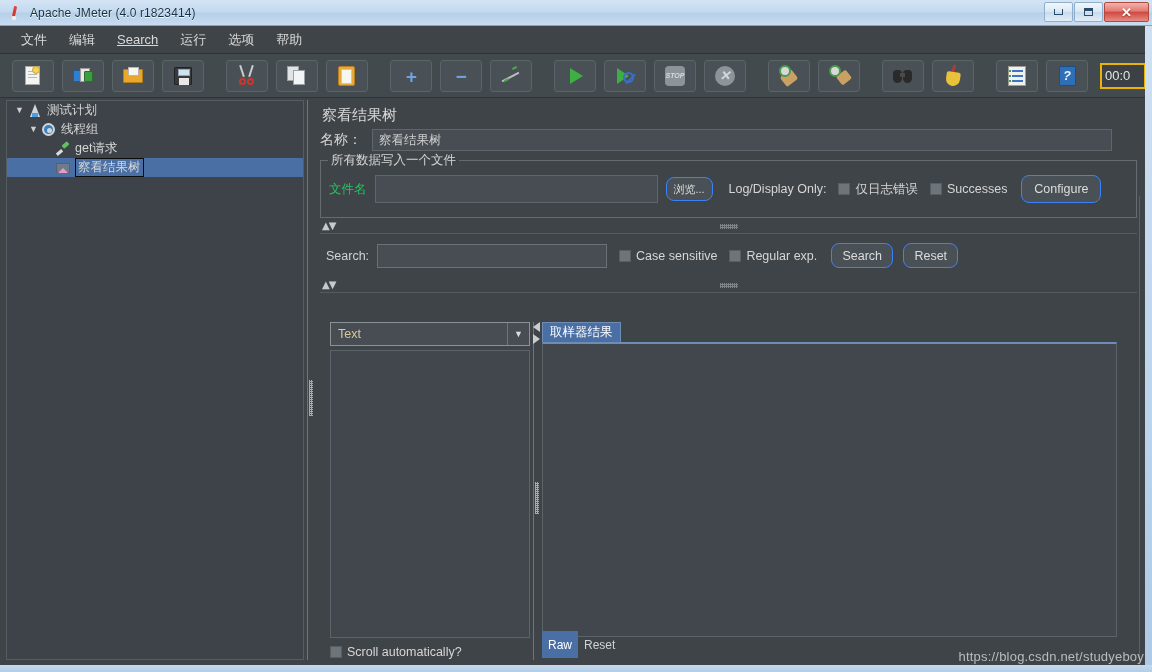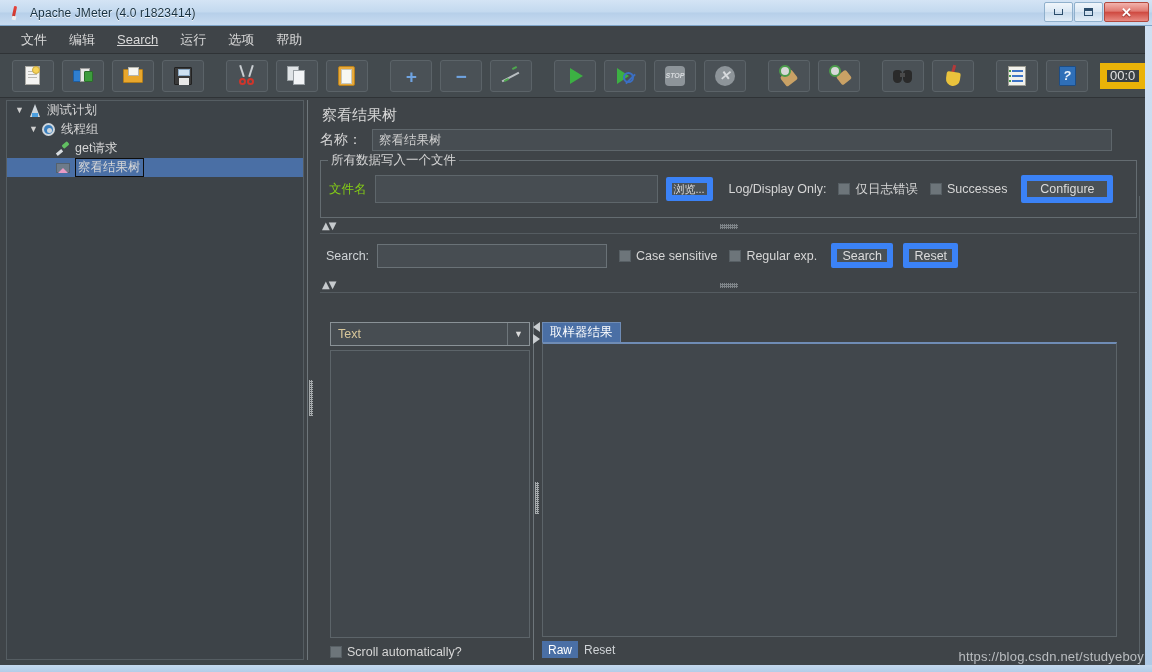--- a/index.html
+++ b/index.html
@@ -99,21 +99,21 @@
     border: 1px solid #5b6368;
     border-radius: 3px;
     display: flex; align-items: center; justify-content: center;
     position: relative;
     flex: 0 0 auto;
   }
   .tbtn.gap { margin-right: 22px; }
   .ico { width: 24px; height: 24px; position: relative; display:block;}
   .timer {
     width: 46px; height: 26px; margin-left: 4px;
-    background: #3b4145; border: 7px solid #eab308;
+    background: #3b4145; border: 2px solid #eab308;
     color: #e3e3e3; font-size: 13px;
     font-family: "Liberation Sans", sans-serif;
     display: flex; align-items: center; justify-content: flex-start;
     padding-left: 3px; overflow: hidden; white-space: nowrap;
     flex: 0 0 auto;
   }
 
   
   .body-area {
     position: absolute; left: 0; top: 98px; width: 1145px; height: 567px;
@@ -181,36 +181,36 @@
     position: relative; margin: 9px 2px 0 2px; height: 58px;
     border: 1px solid #646c71;
   }
   .groupbox .gtitle {
     position: absolute; left: 7px; top: -9px;
     background: #3f4448; padding: 0 3px;
     font-size: 12.5px; color: #d6d6d6;
     font-family: "Liberation Sans", sans-serif;
   }
   .gb-inner { display: flex; align-items: center; height: 100%; padding: 0 8px; }
-  .fname-label { font-size: 12.5px; color: #84cc16; margin-right: 8px; font-family: "Liberation Sans", sans-serif;}
+  .fname-label { font-size: 12.5px; color: #22c55e; margin-right: 8px; font-family: "Liberation Sans", sans-serif;}
   .fname-input { width: 283px; height: 28px; background: #474d52; border: 1px solid #5e666b; }
   .btn {
-    background: #4a5156; border: 6px solid #3b82f6; color: #dcdcdc;
+    background: #4a5156; border: 1px solid #3b82f6; color: #dcdcdc;
     font-size: 12.5px; font-family: "Liberation Sans", sans-serif;
     display: flex; align-items: center; justify-content: center;
-    border-radius: 2px;
+    border-radius: 8px;
   }
   .btn.browse { width: 47px; height: 24px; margin-left: 8px; font-size: 11px; }
   .ldo { font-size: 12.5px; color: #d6d6d6; margin-left: 16px; font-family: "Liberation Sans", sans-serif;}
   .chk {
     width: 12px; height: 12px; background: #6d757a; border: 1px solid #575f64;
     margin-left: 12px; margin-right: 5px; flex: 0 0 auto;
   }
   .chktxt { font-size: 12.5px; color: #d6d6d6; font-family: "Liberation Sans", sans-serif; white-space: nowrap;}
-  .btn.configure { width: 92px; height: 28px; margin-left: 14px; text-align: center; }
+  .btn.configure { width: 80px; height: 28px; margin-left: 14px; text-align: center; }
 
   .collapse-row {
     position: relative; height: 14px; margin: 2px 2px 0 2px;
     border-bottom: 1px solid #555c61;
   }
   .collapse-arrows {
     position: absolute; left: 2px; top: 0px;
     font-size: 10px; color: #c6cacd; letter-spacing: -1px;
     font-family: "DejaVu Sans", sans-serif;
   }
@@ -284,21 +284,21 @@
     border: 1px solid #6f8cb5; border-bottom: none;
   }
   .tabcontent {
     width: 575px; height: 295px;
     background: #41474c;
     border: 1px solid #5c6469;
     border-top: 2px solid #6f8cb5;
   }
   .bottabs { display: flex; align-items: flex-end; margin-top: 4px; height: 17px; }
   .bottab {
-    height: 17px; padding: 0 6px; display: flex; align-items: center;
+    height: 27px; padding: 0 6px; display: flex; align-items: center;
     font-size: 12px; color: #cfd3d6;
     font-family: "Liberation Sans", sans-serif;
   }
   .bottab.active { background: #4a6fa5; color: #fff; }
 
   
   .right-edge {
     position: absolute; left: 1139px; top: 98px; width: 6px; height: 567px;
     background: #3f4448; border-left: 1px solid #5a6267;
   }

